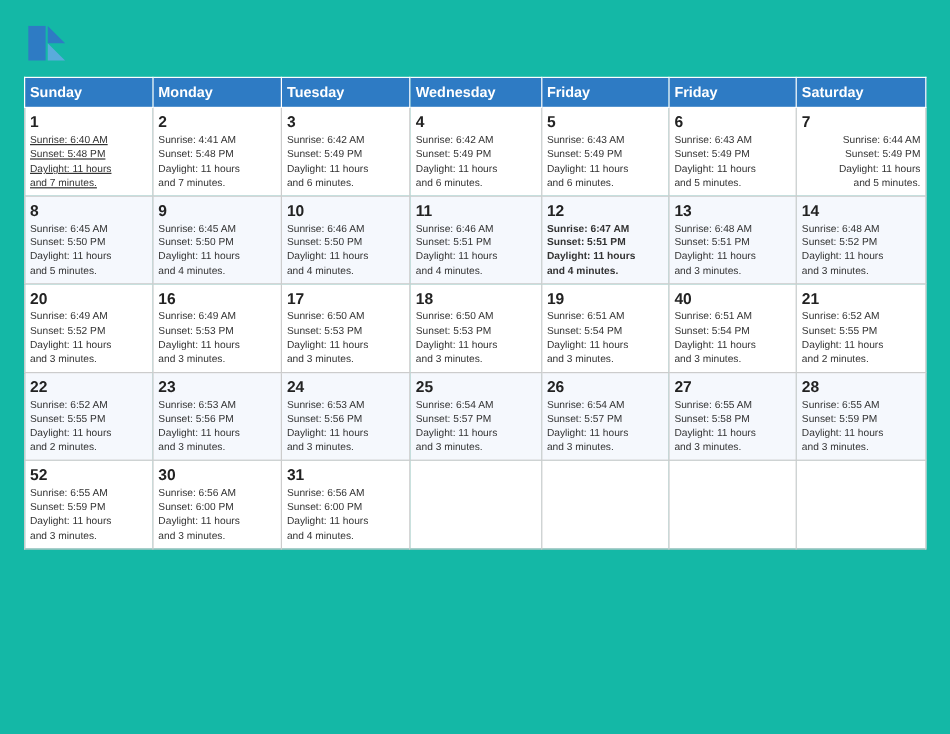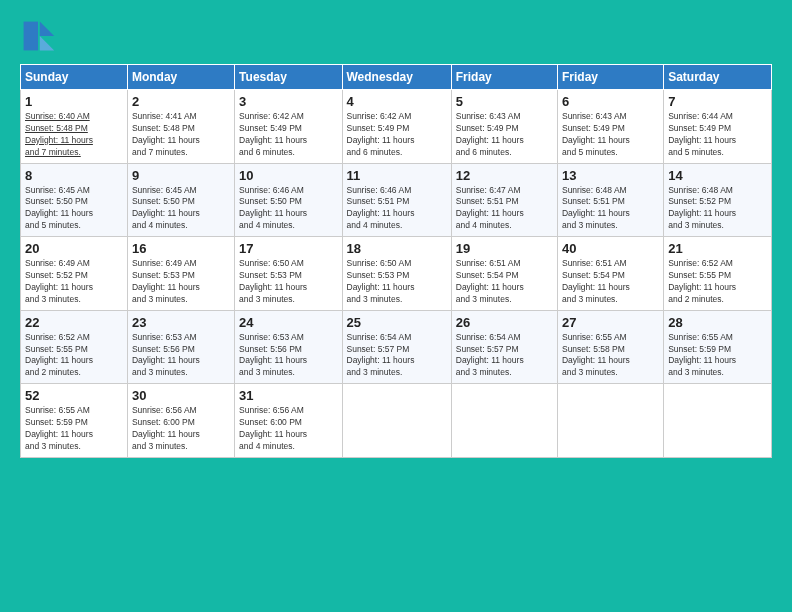--- a/index.html
+++ b/index.html
@@ -167,21 +167,21 @@
           </td>
           <td>
             <div class="day-number">6</div>
             <div class="day-info" style="white-space: pre-line;">Sunrise: 6:43 AM
 Sunset: 5:49 PM
 Daylight: 11 hours
 and 5 minutes.</div>
           </td>
           <td>
             <div class="day-number">7</div>
-            <div class="day-info" style="white-space: pre-line;">Sunrise: 6:44 AM
+            <div class="day-info" style="white-space: pre-line; text-align: right;">Sunrise: 6:44 AM
 Sunset: 5:49 PM
 Daylight: 11 hours
 and 5 minutes.</div>
           </td>
         </tr>
         <tr>
           <td>
             <div class="day-number">8</div>
             <div class="day-info" style="white-space: pre-line;">Sunrise: 6:45 AM
 Sunset: 5:50 PM
@@ -204,21 +204,21 @@
           </td>
           <td>
             <div class="day-number">11</div>
             <div class="day-info" style="white-space: pre-line;">Sunrise: 6:46 AM
 Sunset: 5:51 PM
 Daylight: 11 hours
 and 4 minutes.</div>
           </td>
           <td>
             <div class="day-number">12</div>
-            <div class="day-info" style="white-space: pre-line;">Sunrise: 6:47 AM
+            <div class="day-info" style="white-space: pre-line; font-weight: bold;">Sunrise: 6:47 AM
 Sunset: 5:51 PM
 Daylight: 11 hours
 and 4 minutes.</div>
           </td>
           <td>
             <div class="day-number">13</div>
             <div class="day-info" style="white-space: pre-line;">Sunrise: 6:48 AM
 Sunset: 5:51 PM
 Daylight: 11 hours
 and 3 minutes.</div>

